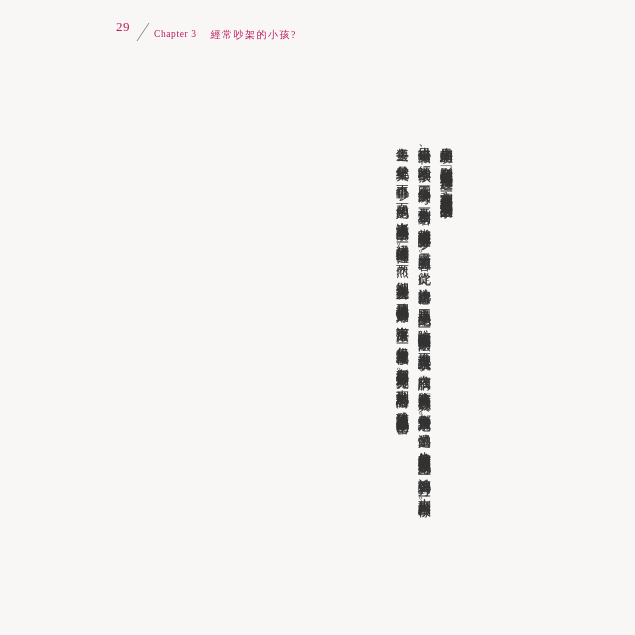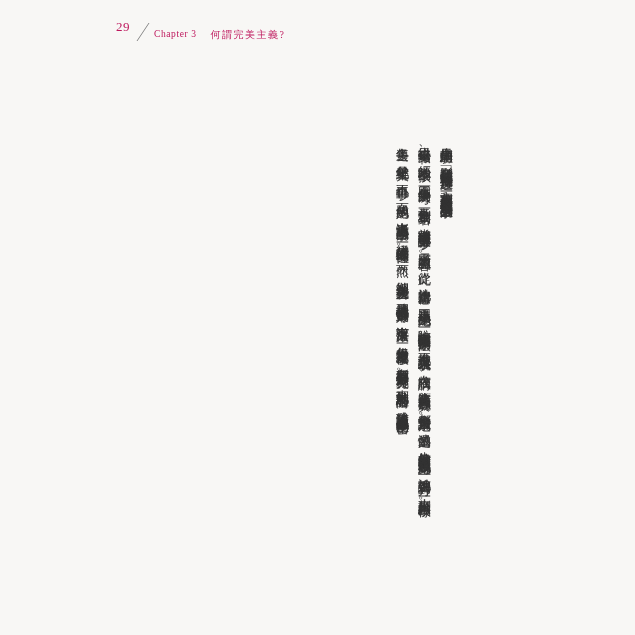--- a/index.html
+++ b/index.html
@@ -72,21 +72,21 @@
 <div class="page">
 
   <div class="header">
     <span class="page-num">29</span>
     <span class="slash">
       <svg width="14" height="20" viewBox="0 0 14 20" aria-hidden="true">
         <line x1="1" y1="19" x2="13" y2="1" stroke="#8a8a8a" stroke-width="1"></line>
       </svg>
     </span>
     <span class="chapter-label">Chapter 3</span>
-    <span class="chapter-title">何謂完美主義?</span>
+    <span class="chapter-title">經常吵架的小孩?</span>
   </div>
 
   <div class="text-block">
     <p>生命早期的經驗,影響我們成長後的「自我期待」至深且遠。和大家分享一個可能曾經發生在你或周遭親友身上的故事。</p>
     <p>從小目睹父母不和、經常吵架的小孩,在國小二年級的一次月考,意外拿到全校第一名,當時的傑出表現讓父母停下了爭吵,露出了寬慰的笑容。從此,她決定拚命念書,因爲這是小小年紀的她,唯一能讓家庭暫時恢復和樂的辦法。她不只在課業上力求表現,在校內演講、美術比賽等各式各樣的競賽,都會努力設法拿到冠軍。遺憾的是,失控的父母有時還是會把怒氣發洩到她身上,說她遺傳到對方,生來一副討人厭的模樣。</p>
     <p>多年過去,父母年紀都大了,也不再爭吵,而成年的她,也漸漸遺忘了小時候的事,變成一位優秀的職場女性。然而,她卻深受完美主義所苦,總是要把每件事情都做到最好,沒有辦法停下來,每一份報告總是反覆修改,所有細節都要做到最完美才行。直到她求助於心理諮商,才發現上述隱藏在她生命早期裡的祕密。</p>
   </div>
 
 </div>
 

